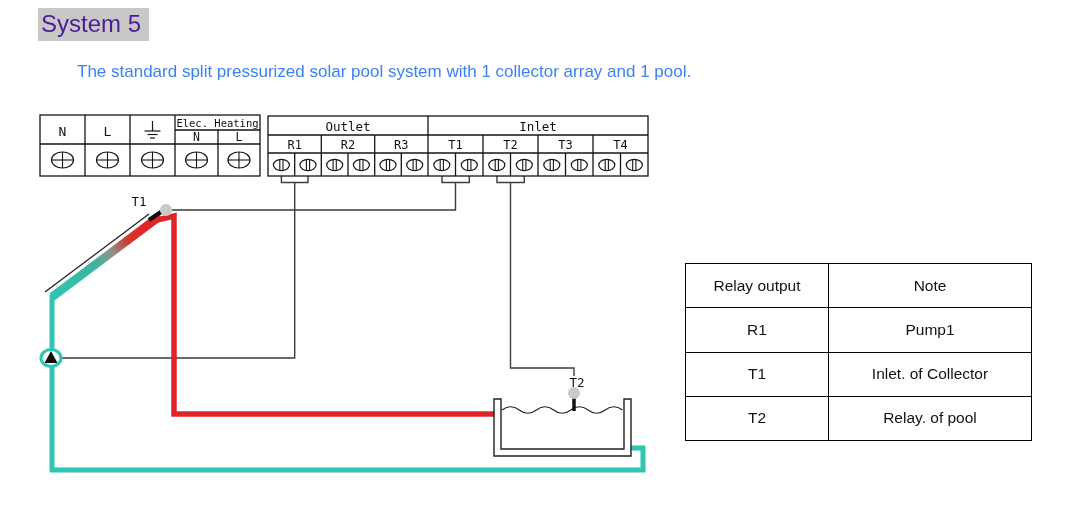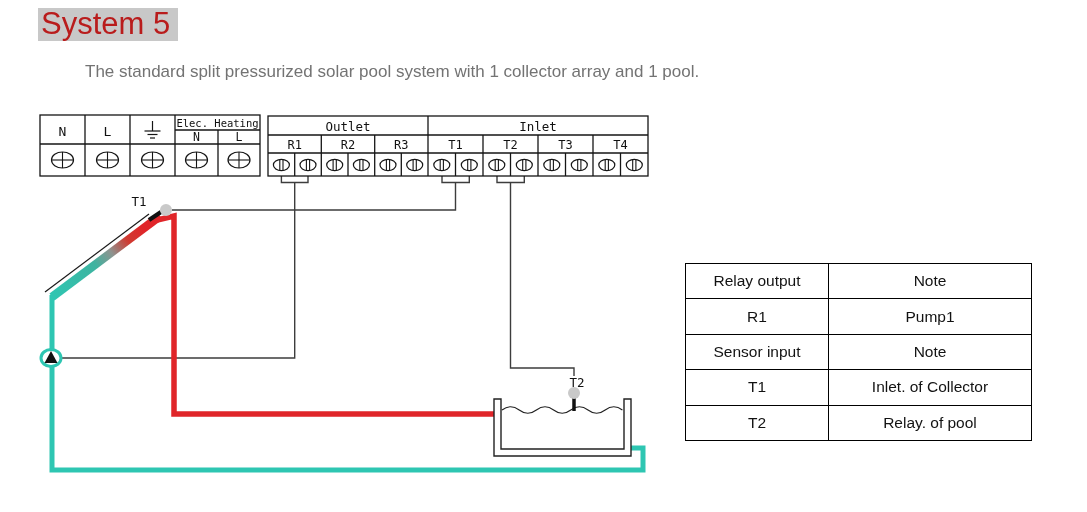--- a/index.html
+++ b/index.html
@@ -1,21 +1,21 @@
 <!DOCTYPE html>
 <html><head>
 <meta charset="utf-8">
 <style>
   html,body{margin:0;padding:0;background:#ffffff;}
   #canvas{position:relative;width:1087px;height:512px;background:#ffffff;overflow:hidden;
           font-family:"Liberation Sans",sans-serif;color:#121212;}
   #schematic{position:absolute;left:0;top:0;}
   .page-title{position:absolute;left:38px;top:8px;background:#c8c8c8;
-              font-size:31px;line-height:32px;padding:0 8px 1px 3px;color:#b91c1c;}
-  .page-subtitle{position:absolute;left:85px;top:61px;font-size:17px;line-height:22px;color:#737373;}
+              font-size:24px;line-height:32px;padding:0 8px 1px 3px;color:#4c1d95;}
+  .page-subtitle{position:absolute;left:77px;top:61px;font-size:17px;line-height:22px;color:#3b82f6;}
   table.ref{position:absolute;left:685px;top:263px;width:347px;height:178px;
             border-collapse:collapse;table-layout:fixed;}
   table.ref td{border:1.5px solid #000;text-align:center;vertical-align:middle;
                font-size:15.5px;color:#121212;padding:0;}
   table.ref td.c1{width:142px;}
   .tb-text{font-family:"DejaVu Sans Mono",monospace;fill:#111;}
   .tb-line{stroke:#151515;stroke-width:1.3;fill:none;}
   .wire{stroke:#3d3d3d;stroke-width:1.4;fill:none;}
 </style>
 </head>
@@ -165,24 +165,20 @@
     <tbody>
         <tr>
       <td class="c1">Relay output</td>
       <td>Note</td>
     </tr>
     <tr>
       <td class="c1">R1</td>
       <td>Pump1</td>
     </tr>
     <tr>
-      <td class="c1">Sensor input</td>
-      <td>Note</td>
-    </tr>
-    <tr>
       <td class="c1">T1</td>
       <td>Inlet. of Collector</td>
     </tr>
     <tr>
       <td class="c1">T2</td>
       <td>Relay. of pool</td>
     </tr>
   </tbody>
     </table>
 

